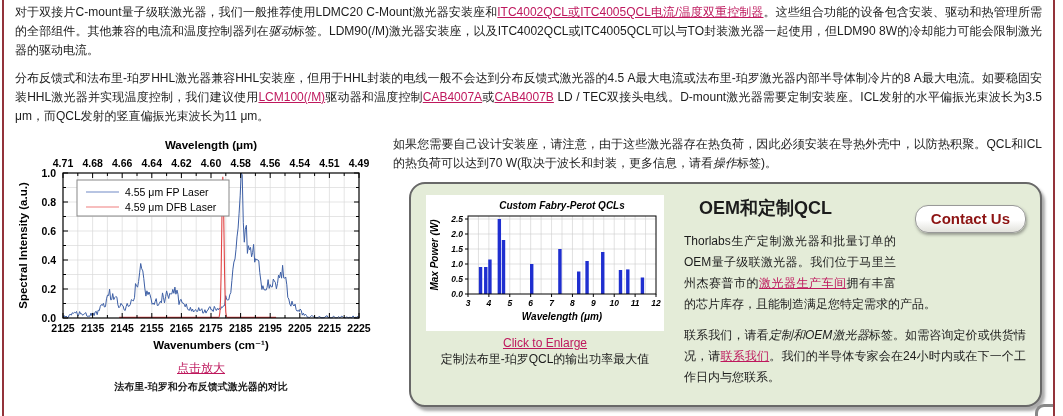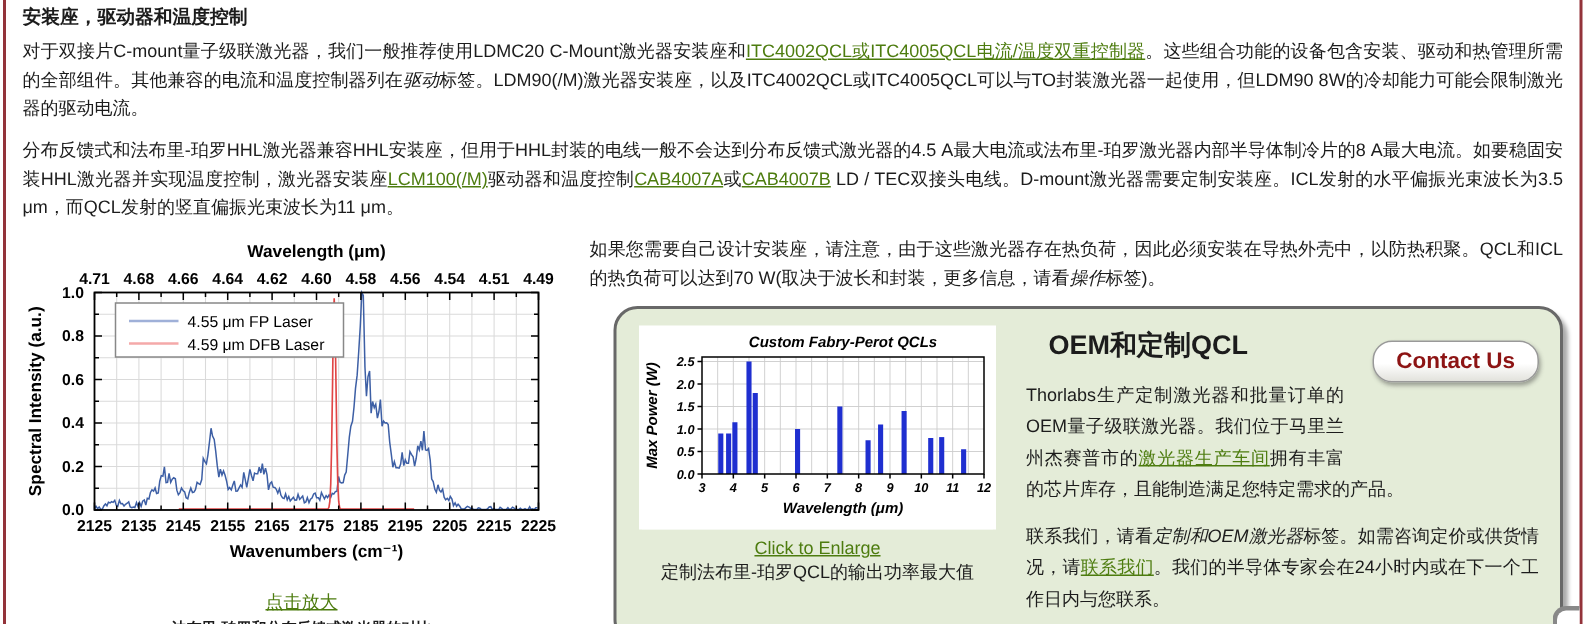--- a/index.html
+++ b/index.html
@@ -3,25 +3,25 @@
 <meta charset="utf-8">
 <style>
   html,body{margin:0;padding:0;background:#ffffff;}
   body{width:1063px;height:416px;position:relative;overflow:hidden;
        font-family:"Liberation Sans","DejaVu Sans",sans-serif;font-size:12px;color:#1c1c1c;}
   .page{position:absolute;left:2px;top:0;width:1053px;height:416px;box-sizing:border-box;
         border-left:2px solid #93333a;border-right:2px solid #93333a;
         padding:3px 11px 0 11px;overflow:hidden;background:#fff;}
   .sec-title{font-size:12.5px;font-weight:bold;margin:0 0 5px 0;}
   .para{margin:0 0 9px 0;line-height:19px;text-align:justify;}
-  .lnk{color:#4d7c0f;text-decoration:underline;cursor:pointer;}
+  .lnk{color:#be185d;text-decoration:underline;cursor:pointer;}
   .cols{display:flex;}
   .col-left{flex:none;width:372px;text-align:center;}
   .col-right{flex:1;padding-left:6px;min-width:0;}
-  .fig-cap{margin-top:12px;}
+  .fig-cap{margin-top:1px;}
   .cap-title{font-weight:bold;font-size:10px;line-height:17px;margin-top:1px;}
   .oem-box{border:2px solid #686868;border-radius:16px;background:#e4ecd8;
            box-shadow:3px 4px 3px #aaaaaa;margin:7px 0 0 16px;padding:11px 14px 7px 10px;
            display:flex;}
   .oem-left{flex:none;width:248px;text-align:center;}
   .chart-panel{background:#ffffff;display:inline-block;padding:2px 2px 0 2px;font-style:italic;}
   .small-link{font-size:12px;display:inline-block;margin-top:2px;text-align:center;}
   .oem-cap{font-size:12px;margin-top:1px;}
   .oem-right{flex:1;padding-left:15px;min-width:0;}
   .btn-float{float:right;width:130px;height:86px;text-align:right;padding-top:10px;box-sizing:border-box;}
@@ -35,23 +35,22 @@
   .frag{position:absolute;left:1031px;bottom:0;width:30px;height:9px;background:#ffffff;
         border-top:3px solid #888888;border-left:3px solid #888888;border-top-left-radius:9px;}
   svg{display:block;}
   .clickable-chart{cursor:pointer;}
 </style>
 </head>
 <body>
 
 <div class="page">
 
-  <div class="sec-title">安装座，驱动器和温度控制</div>
   <p class="para"><span>对于双接片C-mount量子级联激光器，我们一般推荐使用LDMC20 C-Mount激光器安装座和</span><a class="lnk">ITC4002QCL或ITC4005QCL电流/温度双重控制器</a><span>。这些组合功能的设备包含安装、驱动和热管理所需的全部组件。其他兼容的电流和温度控制器列在</span><i>驱动</i><span>标签。LDM90(/M)激光器安装座，以及ITC4002QCL或ITC4005QCL可以与TO封装激光器一起使用，但LDM90 8W的冷却能力可能会限制激光器的驱动电流。</span></p>
-  <p class="para"><span>分布反馈式和法布里-珀罗HHL激光器兼容HHL安装座，但用于HHL封装的电线一般不会达到分布反馈式激光器的4.5 A最大电流或法布里-珀罗激光器内部半导体制冷片的8 A最大电流。如要稳固安装HHL激光器并实现温度控制，激光器安装座</span><a class="lnk">LCM100(/M)</a><span>驱动器和温度控制</span><a class="lnk">CAB4007A</a><span>或</span><a class="lnk">CAB4007B</a><span> LD / TEC双接头电线。D-mount激光器需要定制安装座。ICL发射的水平偏振光束波长为3.5 μm，而QCL发射的竖直偏振光束波长为11 μm。</span></p>
+  <p class="para"><span>分布反馈式和法布里-珀罗HHL激光器兼容HHL安装座，但用于HHL封装的电线一般不会达到分布反馈式激光器的4.5 A最大电流或法布里-珀罗激光器内部半导体制冷片的8 A最大电流。如要稳固安装HHL激光器并实现温度控制，我们建议使用</span><a class="lnk">LCM100(/M)</a><span>驱动器和温度控制</span><a class="lnk">CAB4007A</a><span>或</span><a class="lnk">CAB4007B</a><span> LD / TEC双接头电线。D-mount激光器需要定制安装座。ICL发射的水平偏振光束波长为3.5 μm，而QCL发射的竖直偏振光束波长为11 μm。</span></p>
 
   <div class="cols">
 
     <div class="col-left">
       <svg id="spectral-chart" class="clickable-chart" width="356" height="224" viewBox="0 0 356 224">
           <rect x="0" y="0" width="356" height="224" fill="#fff"></rect>
           <line x1="62.8" y1="38" x2="62.8" y2="183" stroke="#dadada" stroke-width="0.7"></line>
           <line x1="77.6" y1="38" x2="77.6" y2="183" stroke="#dadada" stroke-width="0.7"></line>
           <line x1="92.4" y1="38" x2="92.4" y2="183" stroke="#dadada" stroke-width="0.7"></line>
           <line x1="107.2" y1="38" x2="107.2" y2="183" stroke="#dadada" stroke-width="0.7"></line>

